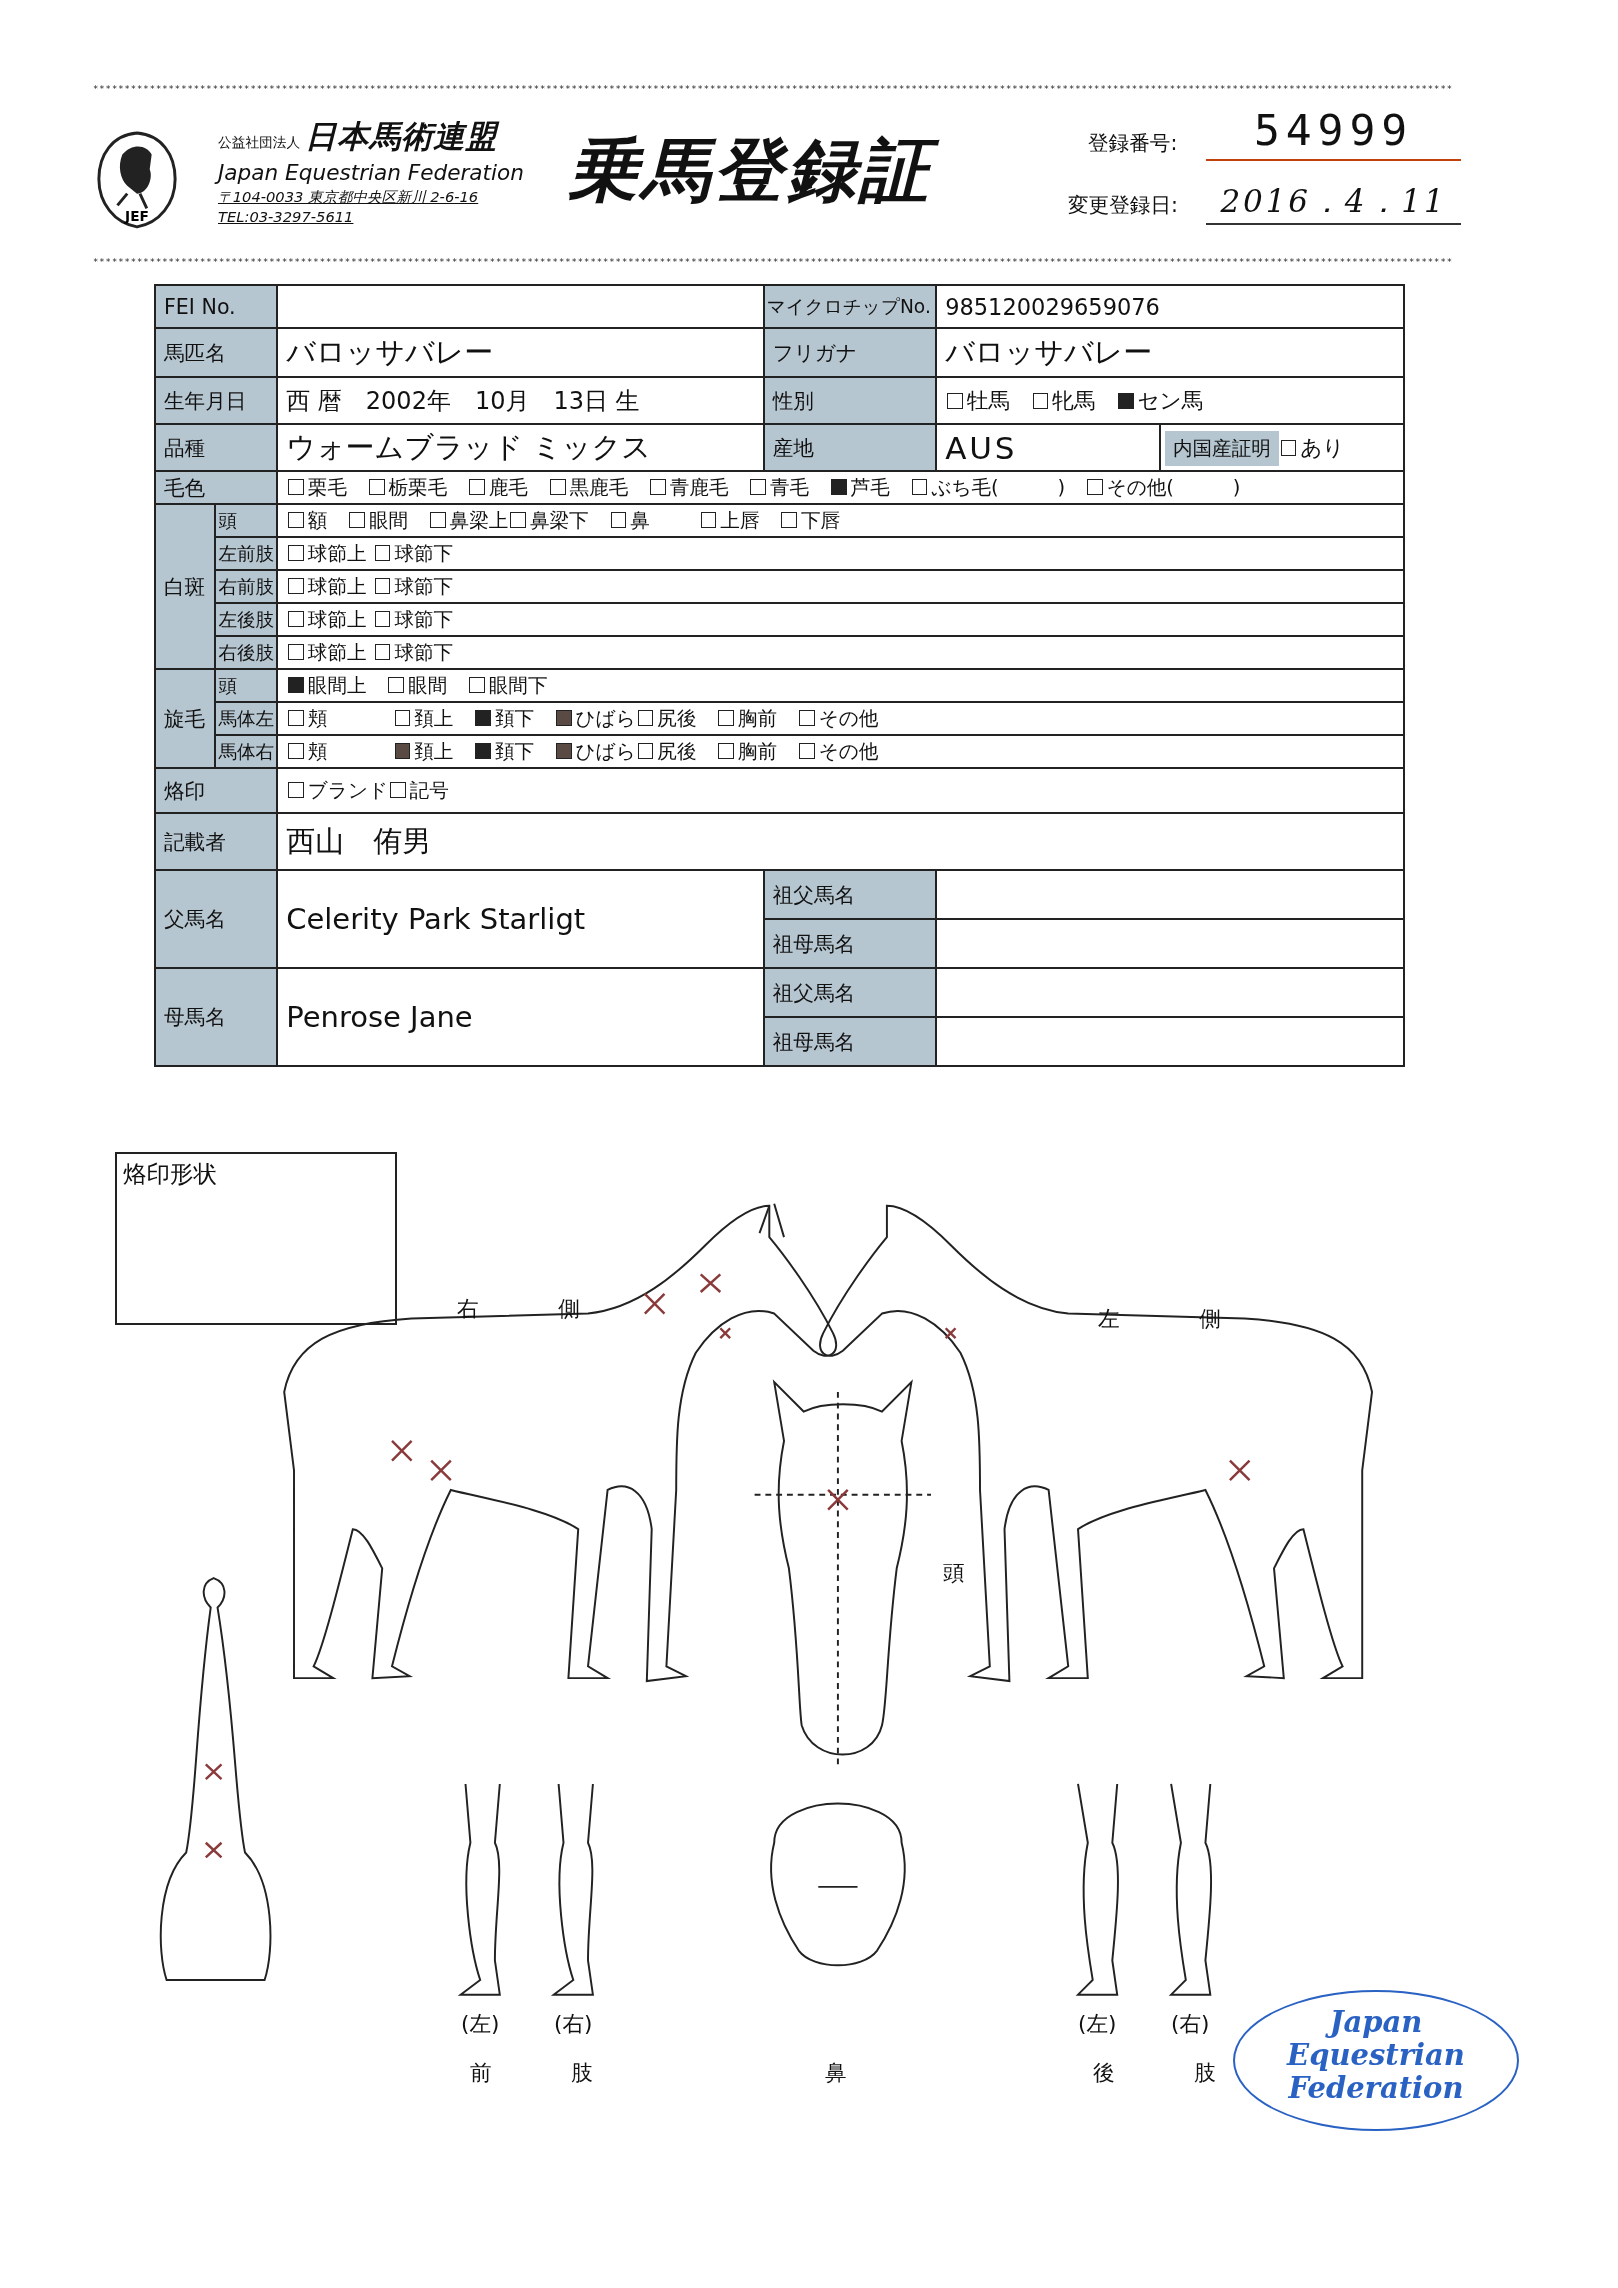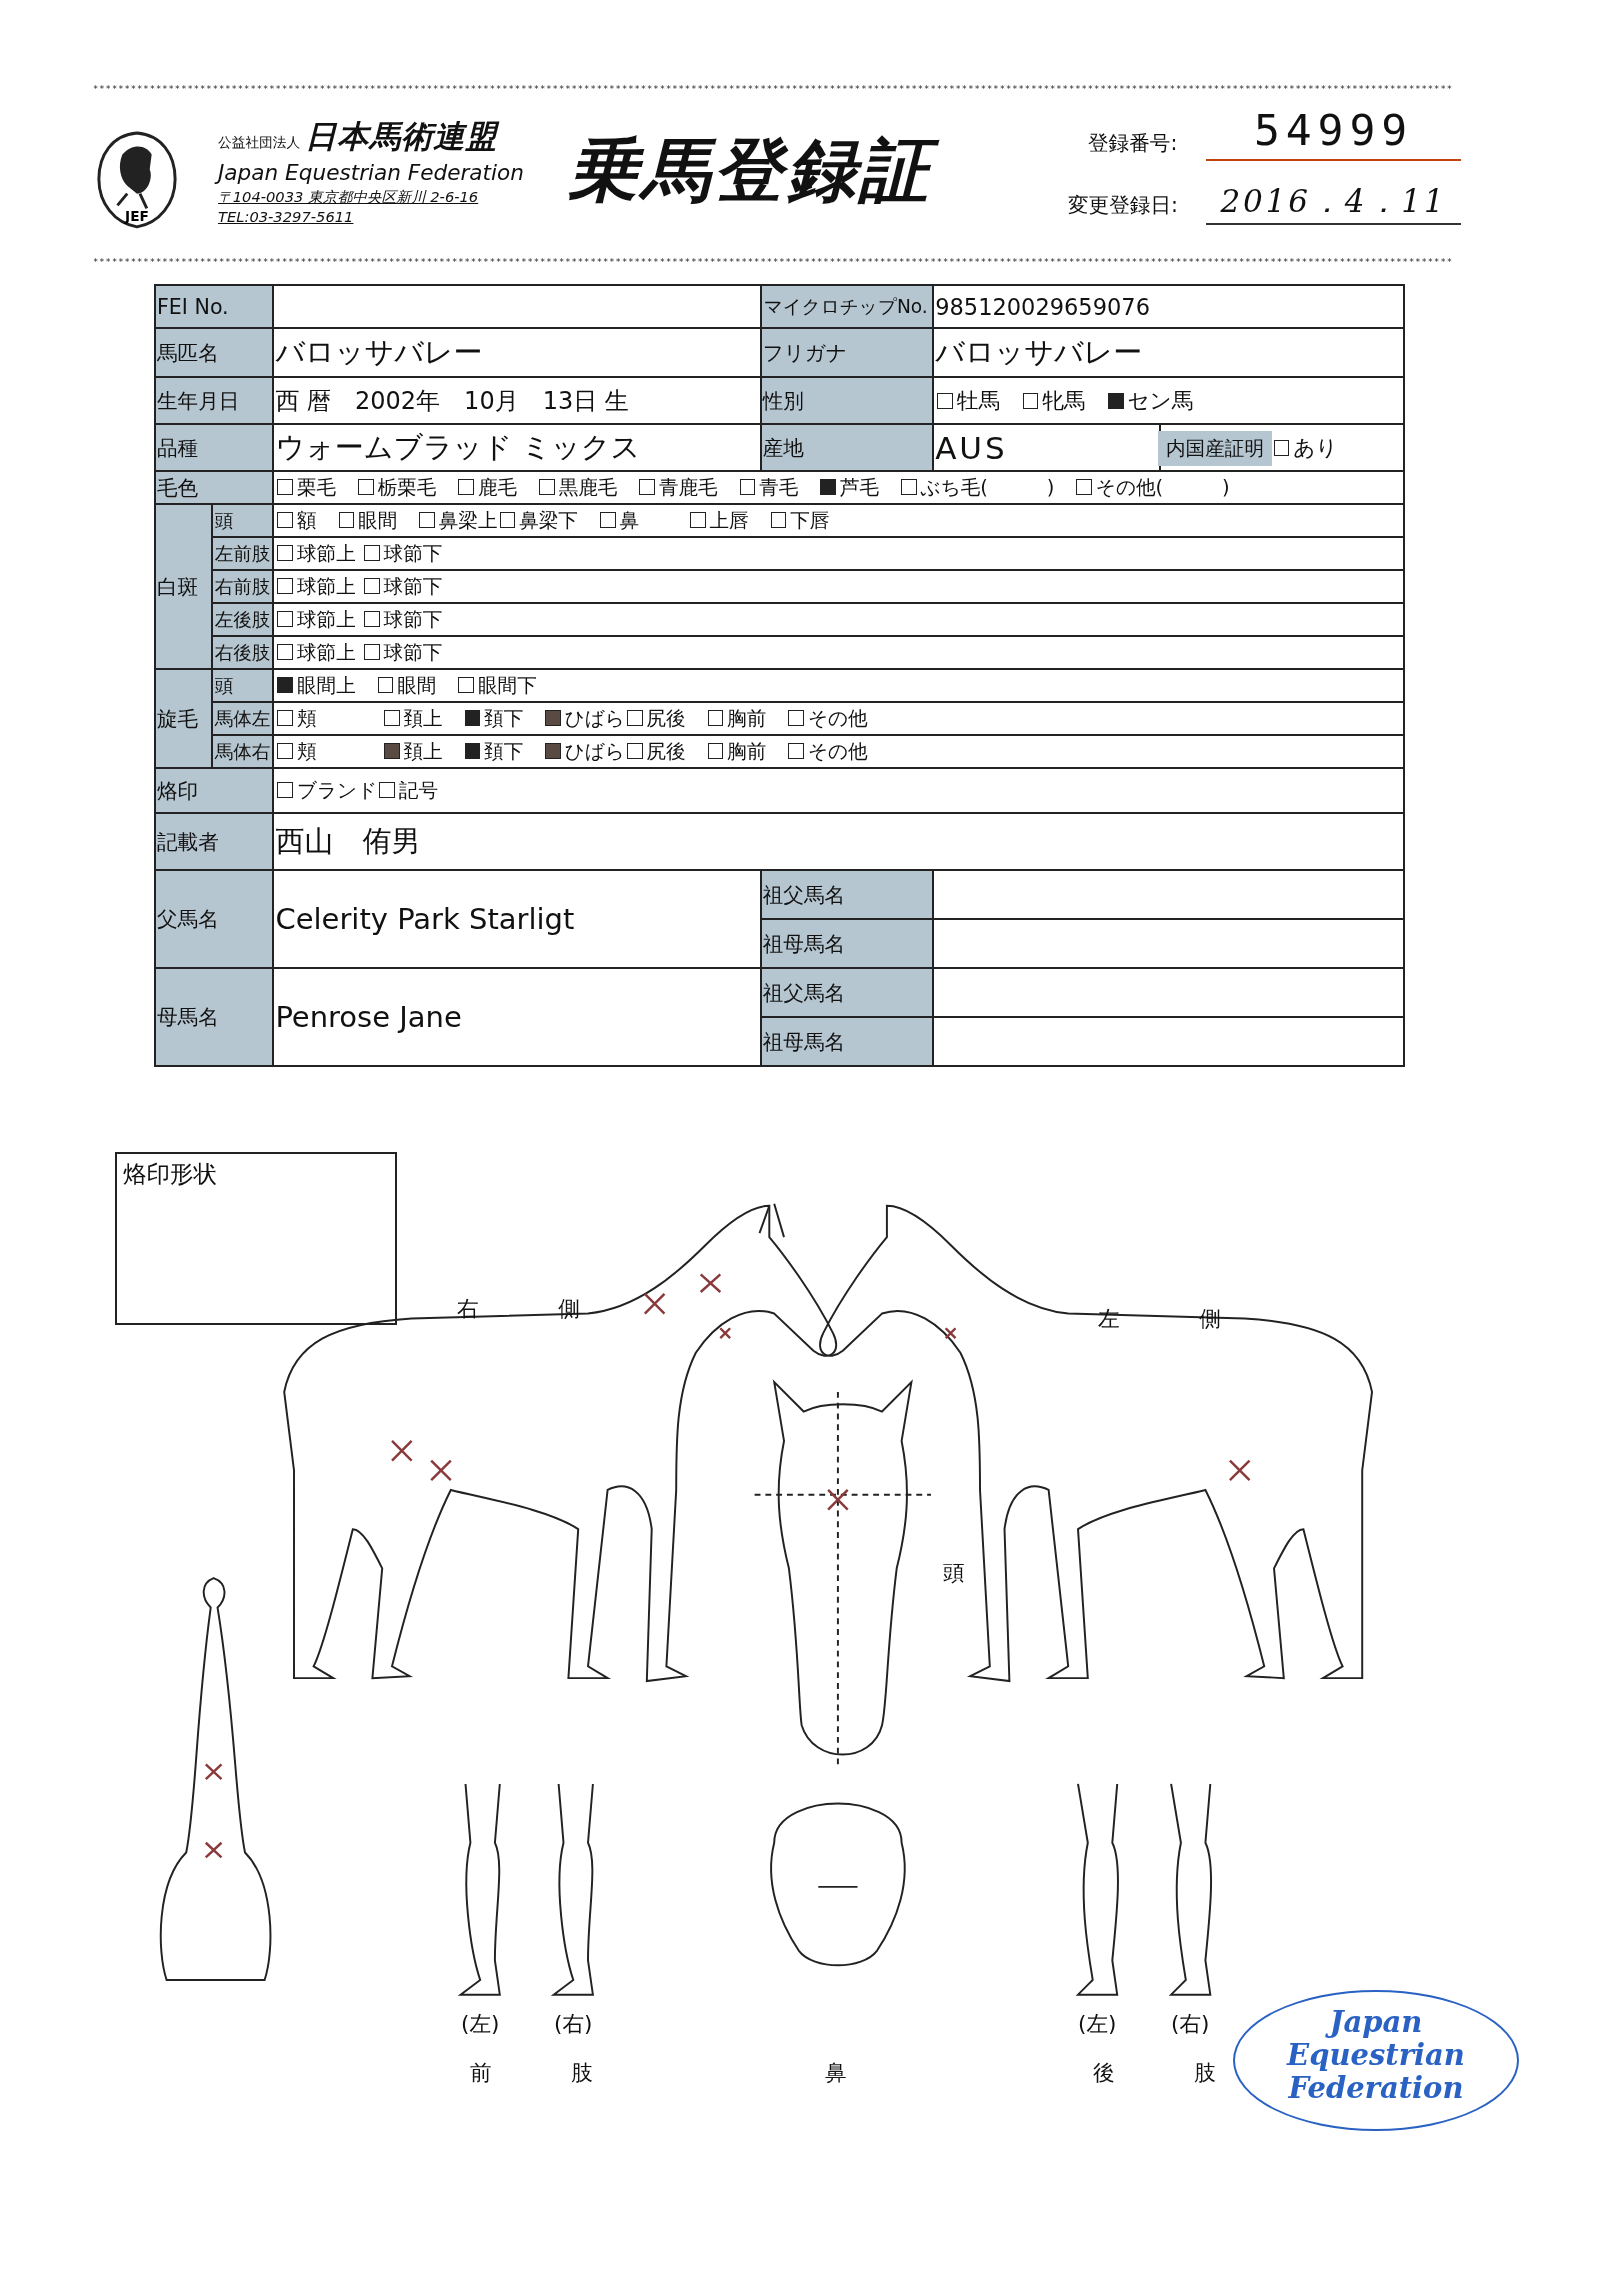--- a/index.html
+++ b/index.html
@@ -12,21 +12,21 @@
   .org-jp { font-size:31px; font-style:italic; font-weight:bold; letter-spacing:1px; }
   .org-en { font-size:21.6px; font-style:italic; margin-top:2px; }
   .org-addr { font-size:14.7px; font-style:italic; line-height:16.7px; margin-top:3.9px;text-decoration:underline; }
   .title { position:absolute; left:568px; top:125px; font-family:"DejaVu Serif", serif; font-size:69px; font-weight:bold; letter-spacing:3.9px; font-style:italic; }
   .reg-label { position:absolute; left:1088px; top:129px; font-size:20.6px; }
   .reg-val { position:absolute; left:1206px; top:98px; width:255px; height:61px; border-bottom:2px solid #c2410c; font-family:"DejaVu Sans Mono", monospace; font-size:43px; text-align:center; letter-spacing:5.9px; line-height:65px; }
   .chg-label { position:absolute; left:1068px; top:191px; font-size:20.6px; }
   .chg-val { position:absolute; left:1206px; top:176px; width:255px; height:47px; border-bottom:2px solid #333; font-family:"DejaVu Serif", serif; font-style:italic; font-size:31px; letter-spacing:2.9px; text-align:center; line-height:51px; }
   
   table.reg { position:absolute; left:154px; top:284px; width:1251px; border-collapse:collapse; font-size:21.6px; }
-  table.reg td { border:2px solid #222; padding:0 1px; height:31px; white-space:nowrap; }
+  table.reg td { border:2px solid #222; padding:0 8px; height:31px; white-space:nowrap; }
   table.reg td.h { background:#b6c6d0; font-size:20.6px; }
   table.reg td.hs { background:#b6c6d0; font-size:18.6px; padding:0 2px; }
   .cb { display:inline-block; width:13.7px; height:13.7px; border:1.5px solid #222; margin:0 3.9px 0 2px; vertical-align:-1px; background:#fff; }
   .cb.on { background:#222; }
   .cb.br { background:#5a4a44; }
   .opt { margin-right:13.7px; }
   .big { font-size:29px; }
   .center { }
   
   .brand-box { position:absolute; left:115px; top:1152px; width:278px; height:169px; border:2px solid #222; }

